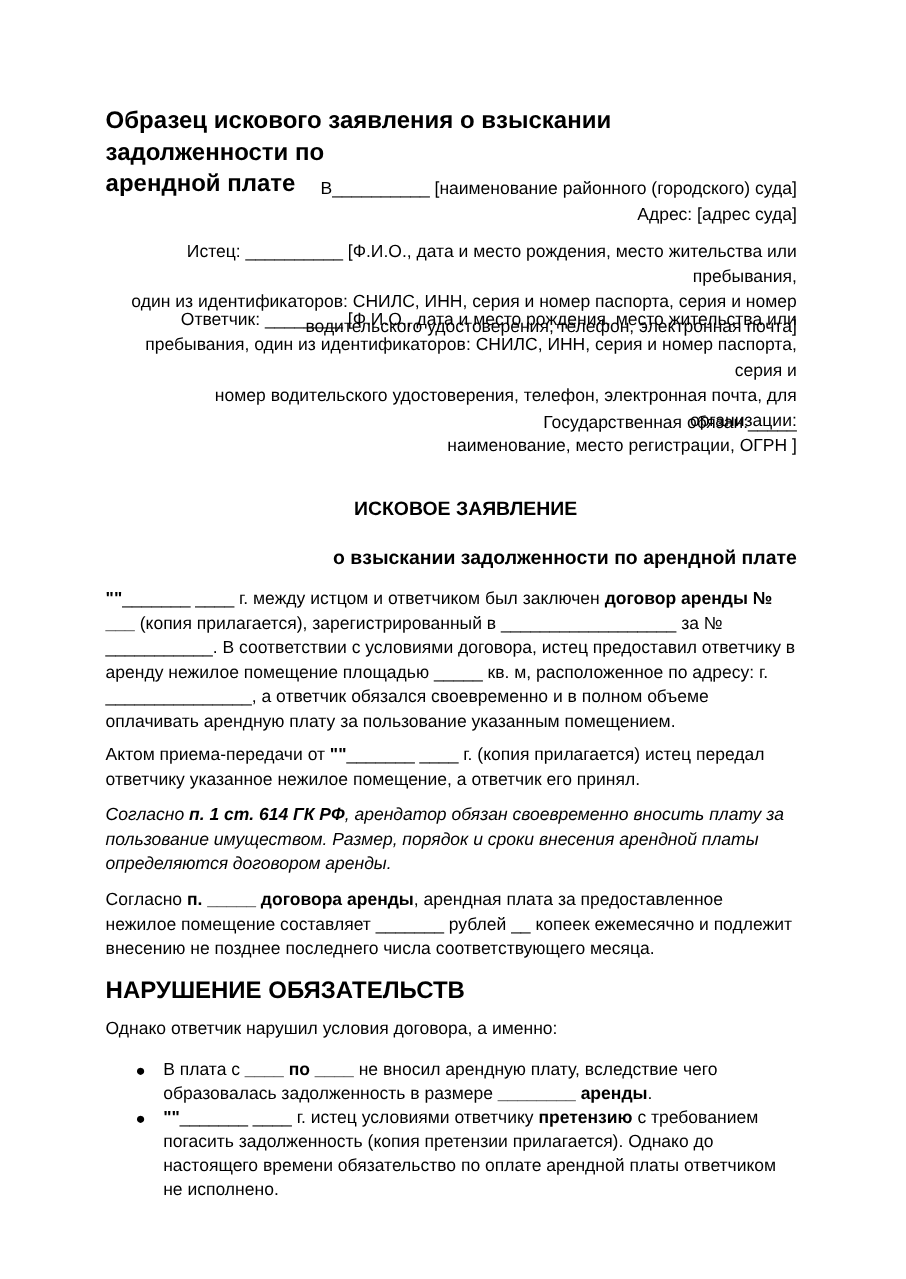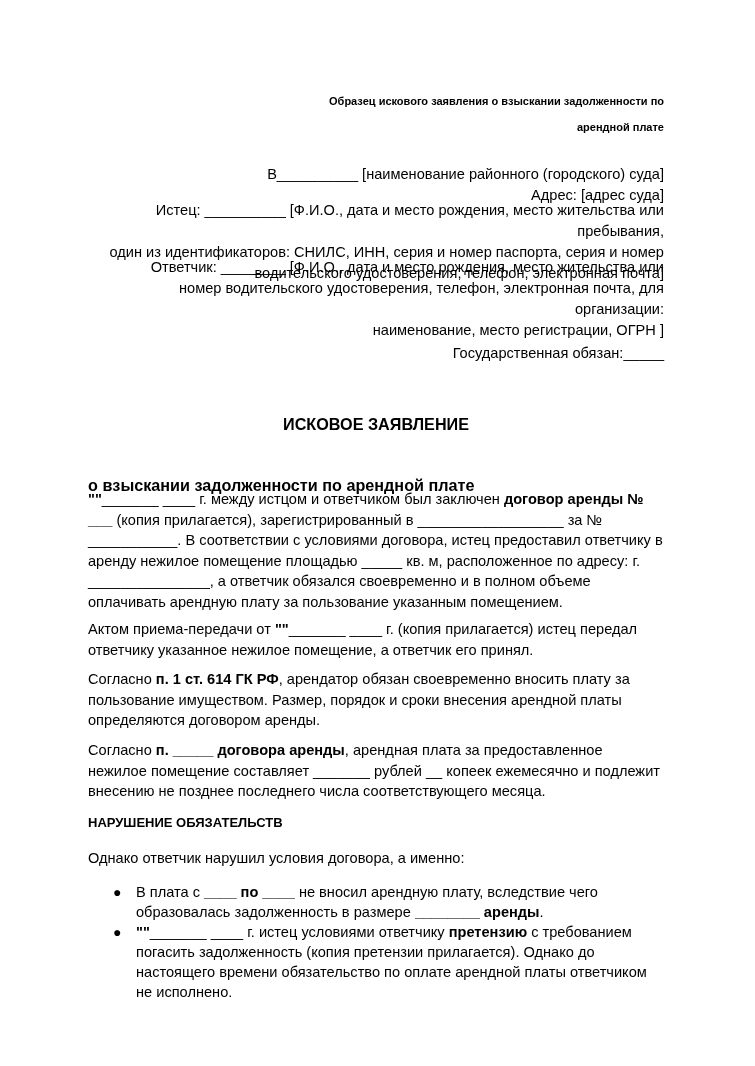--- a/index.html
+++ b/index.html
@@ -4,41 +4,41 @@
   <style>
     html, body { margin: 0; padding: 0; background: #ffffff; }
     body {
       width: 755px; height: 1066px; overflow: hidden; position: relative;
       font-family: "Liberation Sans", sans-serif; color: #000000;
       font-size: 14.6px;
     }
     .page { position: absolute; left: 88px; top: 0; width: 576px; }
     .title {
       position: absolute; left: 0; top: 88px; width: 576px;
-      text-align: right; font-weight: bold; font-size: 11px; line-height: 26px;
+      text-align: left; font-weight: bold; font-size: 20px; line-height: 26px;
     }
     .right-block { position: absolute; left: 0; width: 576px; text-align: right; line-height: 21px; }
-    .court { top: 164px; }
+    .court { top: 148px; }
     .plaintiff { top: 200px; }
     .defendant { top: 257px; text-align: right; }
     .fee { top: 343px; }
     .h-main {
-      position: absolute; left: 0; top: 415px; width: 576px; text-align: center;
+      position: absolute; left: 12px; top: 415px; width: 576px; text-align: center;
       font-weight: bold; font-size: 16.2px;
     }
     .h-sub {
-      position: absolute; left: 0; top: 456px; width: 576px; text-align: left;
-      font-weight: bold; font-size: 16.2px; margin-top: 20px;
+      position: absolute; left: 0; top: 456px; width: 576px; text-align: right;
+      font-weight: bold; font-size: 16.2px;
     }
     .para { position: absolute; left: 0; width: 576px; line-height: 20.5px; text-align: left; }
     .p1 { top: 489px; }
     .p2 { top: 619px; }
-    .p3 { top: 669px; }
+    .p3 { top: 669px; font-style: italic; }
     .p4 { top: 740px; }
-    .h-sec { position: absolute; left: 0; top: 815px; font-weight: bold; font-size: 13px; }
+    .h-sec { position: absolute; left: 0; top: 815px; font-weight: bold; font-size: 20px; }
     .p5 { top: 848px; }
     .list { position: absolute; left: 0; top: 882px; width: 576px; margin: 0; padding: 0; list-style: none; }
     .list li { position: relative; padding-left: 48px; line-height: 20px; margin: 0; }
     .list li .bullet { position: absolute; left: 25px; top: 0; font-size: 14px; }
     b { font-weight: bold; }
   </style>
 </head>
 <body>
 
 <div class="page">
@@ -54,20 +54,21 @@
   </div>
 
   <div class="right-block plaintiff">
     <div>Истец: __________ [Ф.И.О., дата и место рождения, место жительства или пребывания,</div>
     <div>один из идентификаторов: СНИЛС, ИНН, серия и номер паспорта, серия и номер</div>
     <div>водительского удостоверения, телефон, электронная почта]</div>
   </div>
 
   <div class="right-block defendant">
     <div>Ответчик: ________ [Ф.И.О., дата и место рождения, место жительства или</div>
+    <div>пребывания, один из идентификаторов: СНИЛС, ИНН, серия и номер паспорта, серия и</div>
     <div>номер водительского удостоверения, телефон, электронная почта, для организации:</div>
     <div>наименование, место регистрации, ОГРН ]</div>
   </div>
 
   <div class="right-block fee">Государственная обязан:_____</div>
 
   <div class="h-main">ИСКОВОЕ ЗАЯВЛЕНИЕ</div>
   <div class="h-sub">о взыскании задолженности по арендной плате</div>
 
   <div class="para p1"><b>""</b><span>_______ ____ г. между истцом и ответчиком был заключен </span><b>договор аренды № ___</b><span> (копия прилагается), зарегистрированный в __________________ за № ___________. В соответствии с условиями договора, истец предоставил ответчику в аренду нежилое помещение площадью _____ кв. м, расположенное по адресу: г. _______________, а ответчик обязался своевременно и в полном объеме оплачивать арендную плату за пользование указанным помещением.</span></div>

